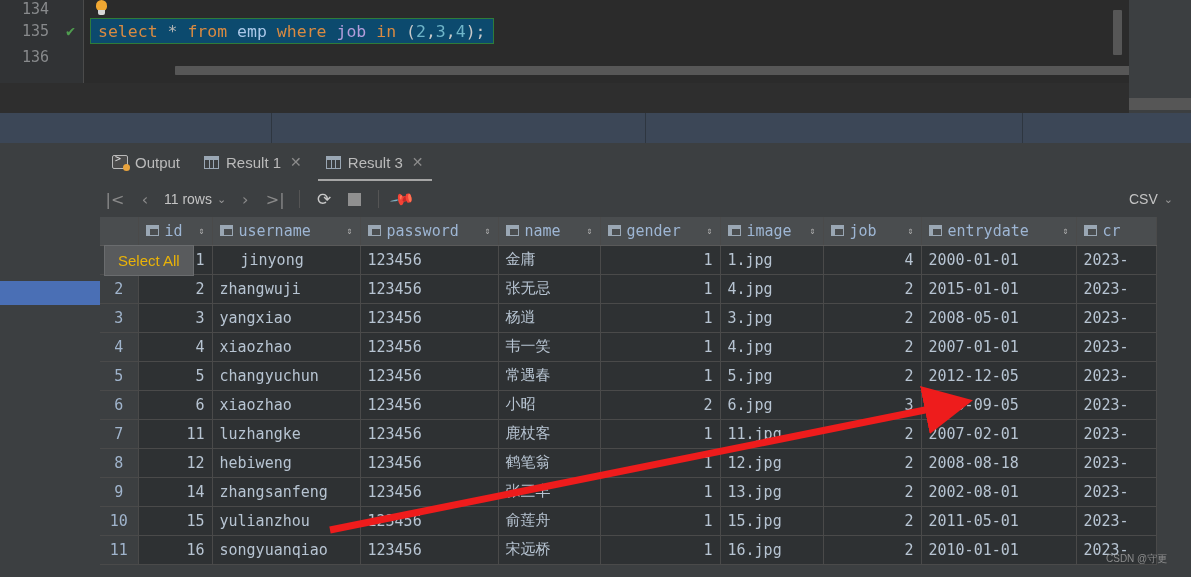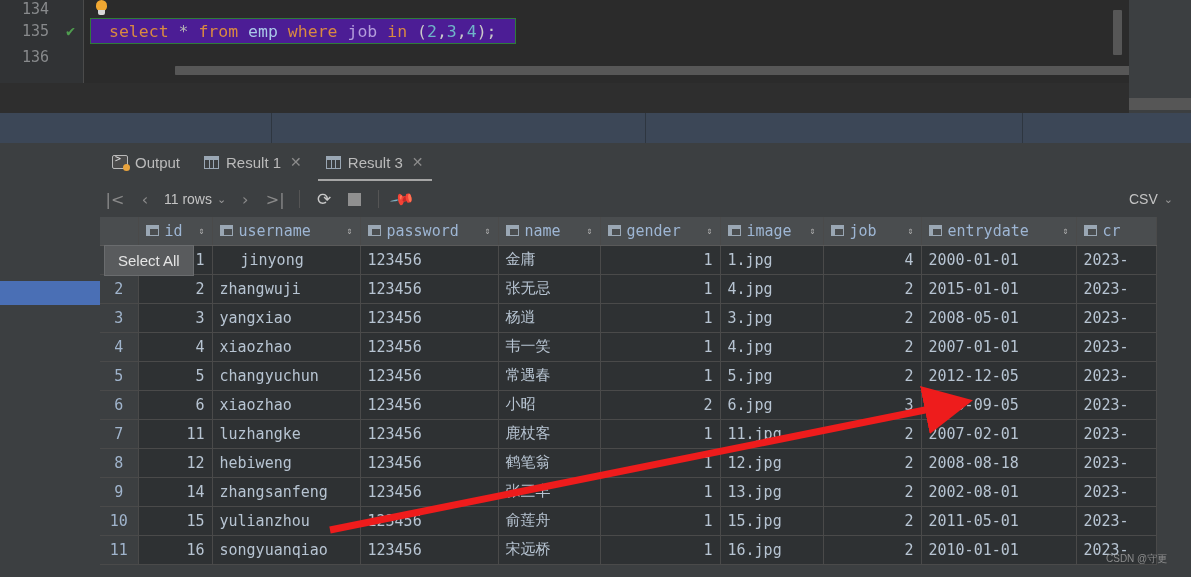--- a/index.html
+++ b/index.html
@@ -42,23 +42,23 @@
     position: absolute; left: 4px; top: 10px; width: 7px; height: 5px;
     background: #d8d8d8; border-radius: 0 0 2px 2px;
   }
   .code-pane {
     position: absolute; left: 85px; top: 0; right: 0; height: 113px;
   }
   .code-line {
     position: absolute; left: 5px; top: 18px; height: 26px; line-height: 26px;
     font-family: "DejaVu Sans Mono", monospace; font-size: 16.5px;
     white-space: pre;
-    background: #4c1d95;
+    background: #0c4a6e;
     border: 1px solid #2f7c3a;
-    padding: 0 18px;
+    padding: 0 7px;
   }
   .tk-kw   { color: #d98a41; }
   .tk-star { color: #b5b5b5; }
   .tk-tbl  { color: #a9c7e8; }
   .tk-col  { color: #b39ddb; }
   .tk-num  { color: #6fb5c9; }
   .tk-punc { color: #c9c9c9; }
 
   .hscroll-track {
     position: absolute; left: 90px; top: 66px; width: 1030px; height: 9px;
@@ -197,21 +197,21 @@
     border-right: 1px solid #4a4a4a;
   }
   .c-body { background: #2e3133; color: #b7c4d2; }
   .c-num { text-align: right; }
   .c-txt { text-align: left; }
   .c-cjk { font-family: "DejaVu Sans", sans-serif; font-size: 15px; }
 
   
   .tooltip {
     position: absolute; left: 104px; top: 245px;
-    background: #595b5d; color: #e5e5e5;
+    background: #595b5d; color: #eab308;
     padding: 6px 13px; font-size: 15px;
     font-family: "Liberation Sans", sans-serif;
     border: 1px solid #6a6c6e;
     z-index: 40; white-space: nowrap;
   }
 
   
   .arrow-svg {
     position: absolute; left: 0; top: 0; width: 1191px; height: 577px;
     pointer-events: none; z-index: 50;

